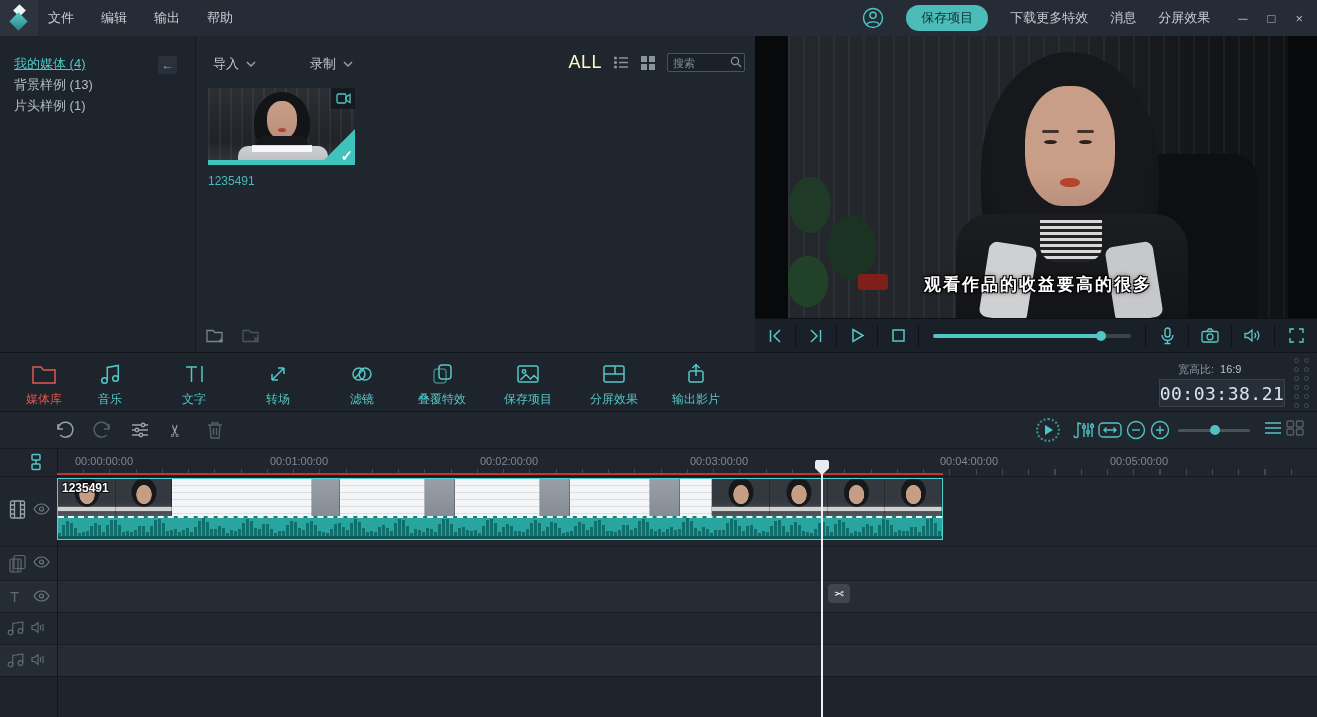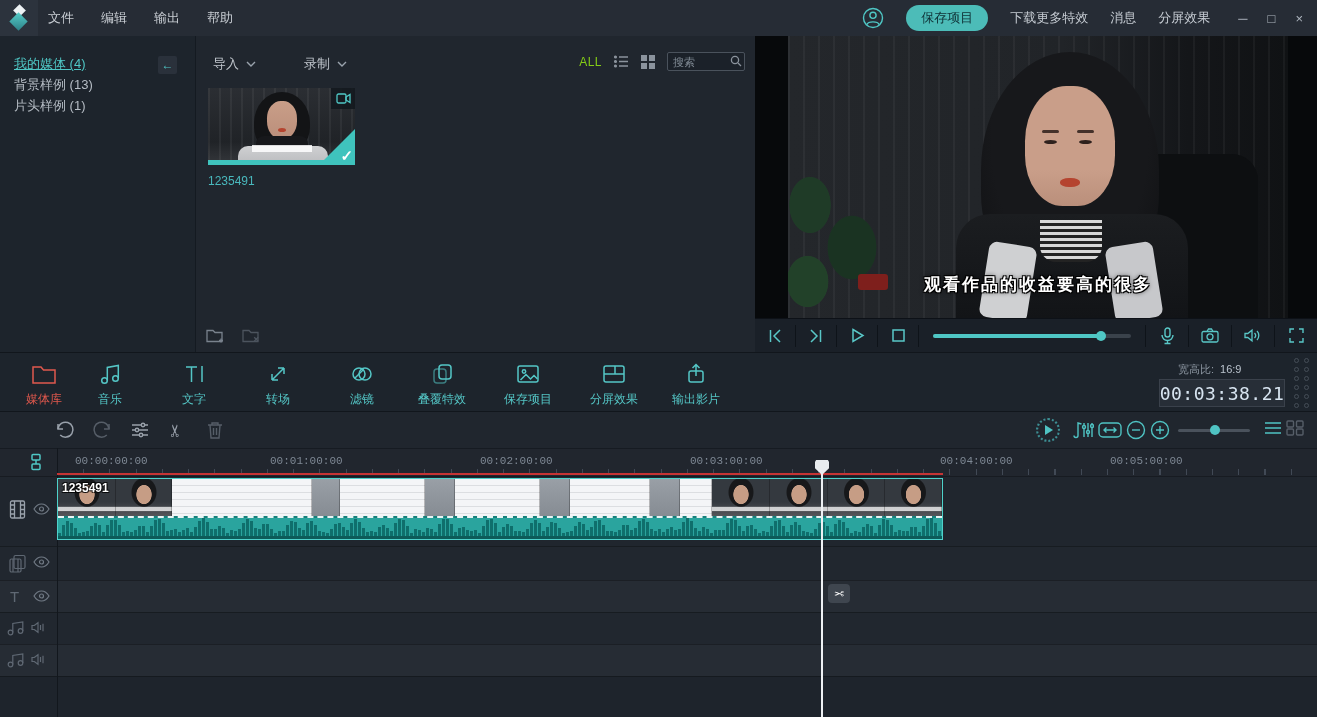--- a/index.html
+++ b/index.html
@@ -21,23 +21,23 @@
 
   
   .sidebar{position:absolute;left:0;top:36px;width:196px;height:316px;background:#1d242c;border-right:1px solid #141a21;padding:18px 0 0 14px}
   .side-item{height:20px;line-height:20px;color:#b6bdc5;font-size:13px;margin-bottom:1px}
   .side-item.active{color:#4fc7c5;text-decoration:underline}
   .collapse-btn{position:absolute;right:18px;top:20px;width:19px;height:18px;background:#2a313b;color:#4fc7c5;display:grid;place-items:center;font-size:12px;border-radius:2px}
 
   
   .media{position:absolute;left:196px;top:36px;width:559px;height:316px;background:#20262e}
   .m-drop{position:absolute;top:19px;display:flex;align-items:center;gap:7px;color:#c0c6cd}
-  .m-import{left:17px}.m-record{left:108px}
+  .m-import{left:17px}.m-record{left:114px}
   .m-right{position:absolute;right:10px;top:16px;display:flex;align-items:center;gap:12px}
-  .m-all{color:#84cc16;font-size:12px;letter-spacing:.5px}
+  .m-all{color:#fef9c3;font-size:18px;letter-spacing:.5px}
   .m-ic{color:#8b939d}
   .search{width:78px;height:19px;background:#1b2129;border:1px solid #4a525c;border-radius:2px;color:#aeb6bf;font-size:11px;padding:0 16px 0 5px;outline:none}
   .search::placeholder{color:#828c96}
   .search-wrap{position:relative}
   .search-wrap .mag{position:absolute;right:3px;top:3px;color:#8b939d}
   .thumb-card{position:absolute;left:12px;top:52px;width:147px;height:77px;background:#15191e;overflow:hidden}
   .thumb-scene{position:absolute;inset:0;background:repeating-linear-gradient(90deg,rgba(255,255,255,.05) 0 2px,transparent 2px 11px),linear-gradient(#2b2e33 0%,#202327 70%,#35383c 100%)}
   .t-hair{position:absolute;left:46px;top:4px;width:56px;height:62px;background:#131416;border-radius:50% 50% 44% 44%}
   .t-face{position:absolute;left:59px;top:13px;width:30px;height:38px;background:linear-gradient(#c99e88,#bb8f7b);border-radius:46%}
   .t-lip{position:absolute;left:70px;top:40px;width:8px;height:4px;background:#b5442f;border-radius:50%}
@@ -102,21 +102,21 @@
   .tt-ic.dim{color:#565e68}
   .tt-ic.teal{color:#4fc3c3}
   .render-circle{position:absolute;left:1036px;top:6px;width:24px;height:24px;border:2px dotted #3d8f94;border-radius:50%;display:grid;place-items:center;color:#4fc3c3}
   .tri{width:0;height:0;border-left:8px solid currentColor;border-top:5px solid transparent;border-bottom:5px solid transparent;margin-left:2px}
   .zoom-slider{position:absolute;left:1178px;top:17px;width:72px;height:3px;background:#4a525c;border-radius:2px}
   .zoom-thumb{position:absolute;left:45%;top:-4px;width:10px;height:10px;background:#4fc3c3;border-radius:50%}
 
   
   .ruler{position:absolute;left:0;top:448px;width:1317px;height:28px;background:#21262e;border-top:1px solid #161b22}
   .ruler-ticks{position:absolute;left:57px;right:0;bottom:1px;height:6px;background:repeating-linear-gradient(90deg,#414955 0 1px,transparent 1px 26.25px)}
-  .rlabel{position:absolute;top:6px;font-size:11px;color:#7e8894;font-family:Liberation Mono, monospace}
+  .rlabel{position:absolute;top:6px;font-size:11px;color:#7e8894;font-family:Liberation Sans, sans-serif}
   .marker-ic{position:absolute;left:28px;top:4px;color:#4fc7c5}
   .redline{position:absolute;left:57px;top:473px;width:886px;height:2px;background:#c63434;z-index:6}
 
   
   .tracks{position:absolute;left:0;top:476px;width:1317px;height:241px;background:#1e242c}
   .trow{position:absolute;left:0;width:1317px;border-top:1px solid rgba(0,0,0,.28)}
   .trow.r1{top:0;height:70px;background:#20262e}
   .trow.r2{top:70px;height:34px;background:#21272f}
   .trow.r3{top:104px;height:32px;background:#262c34}
   .trow.r4{top:136px;height:32px;background:#21272f}

